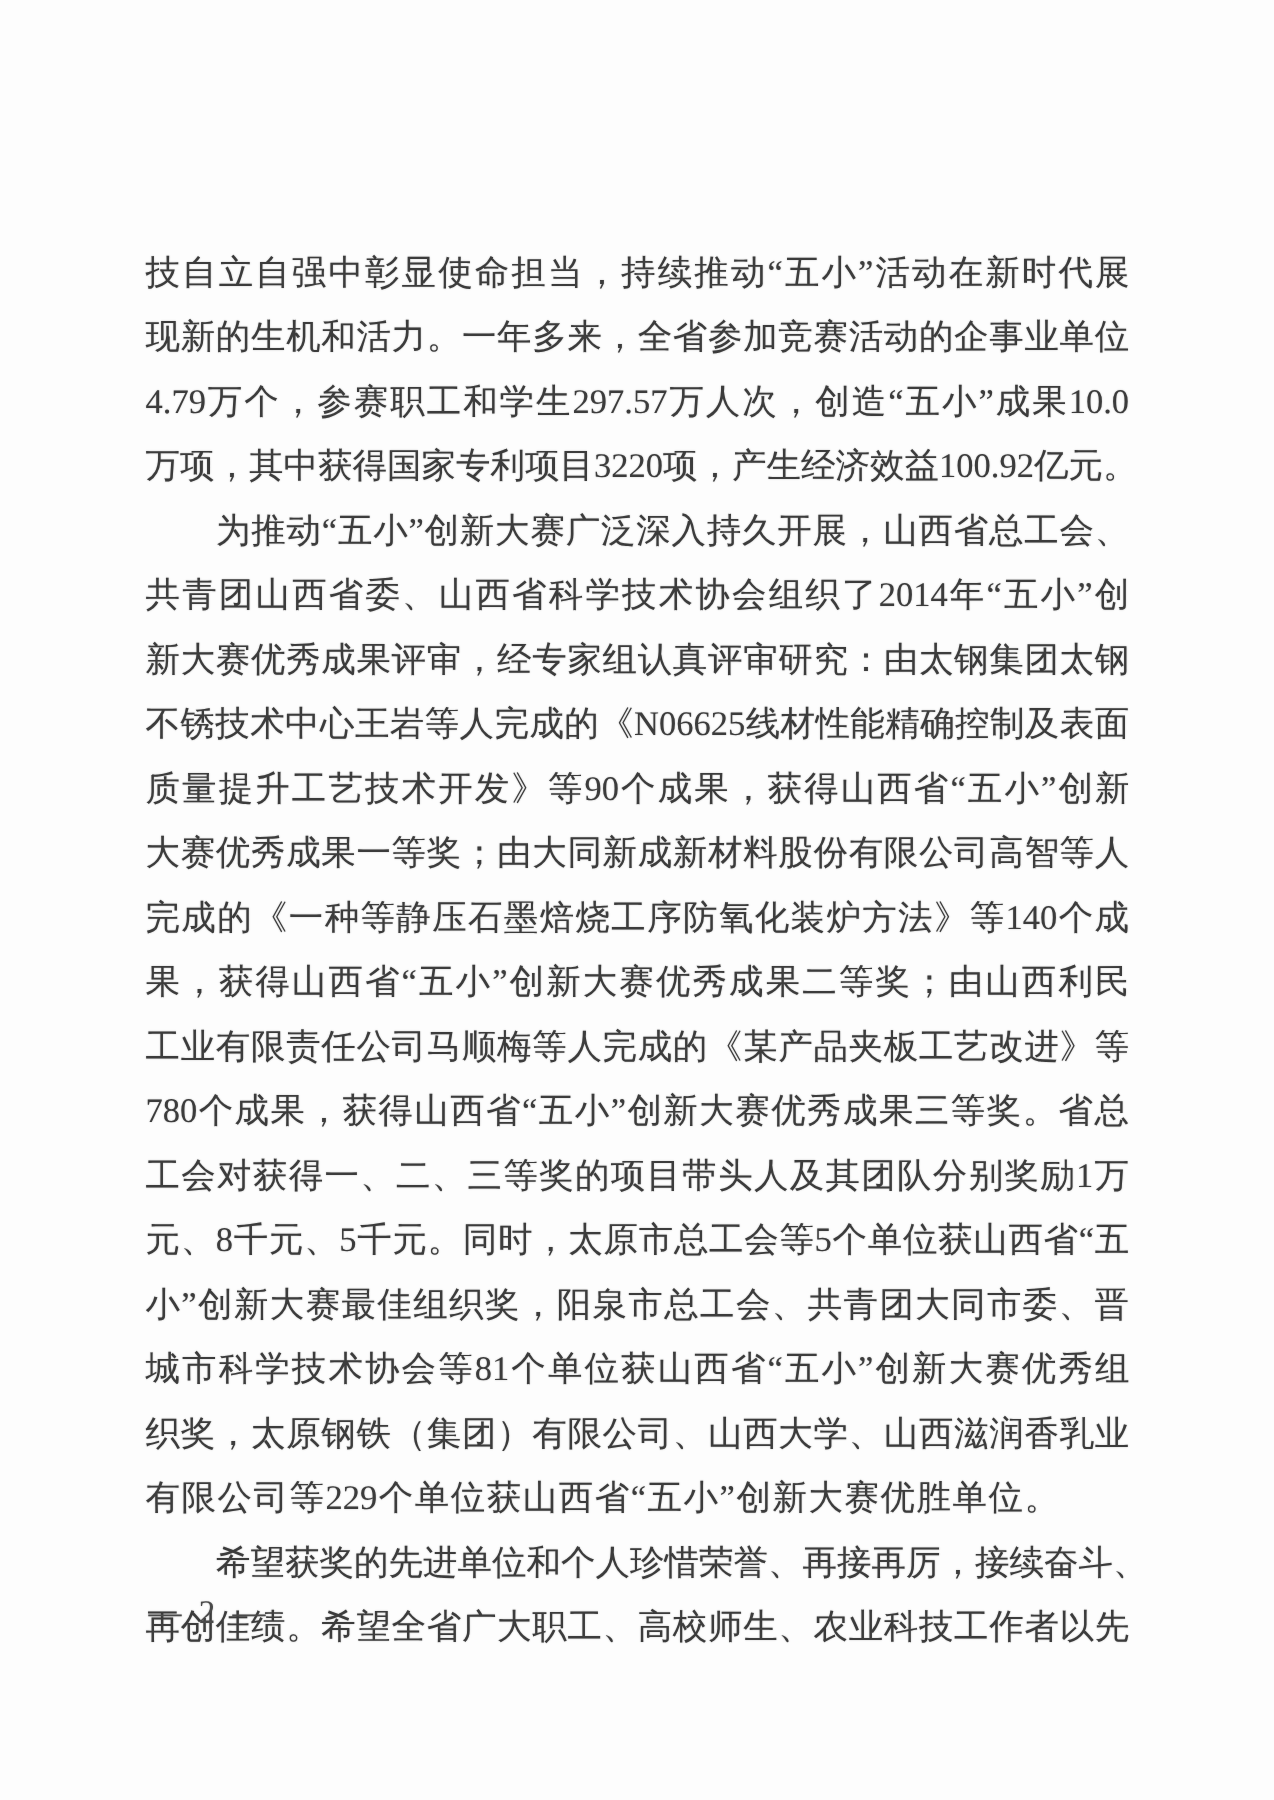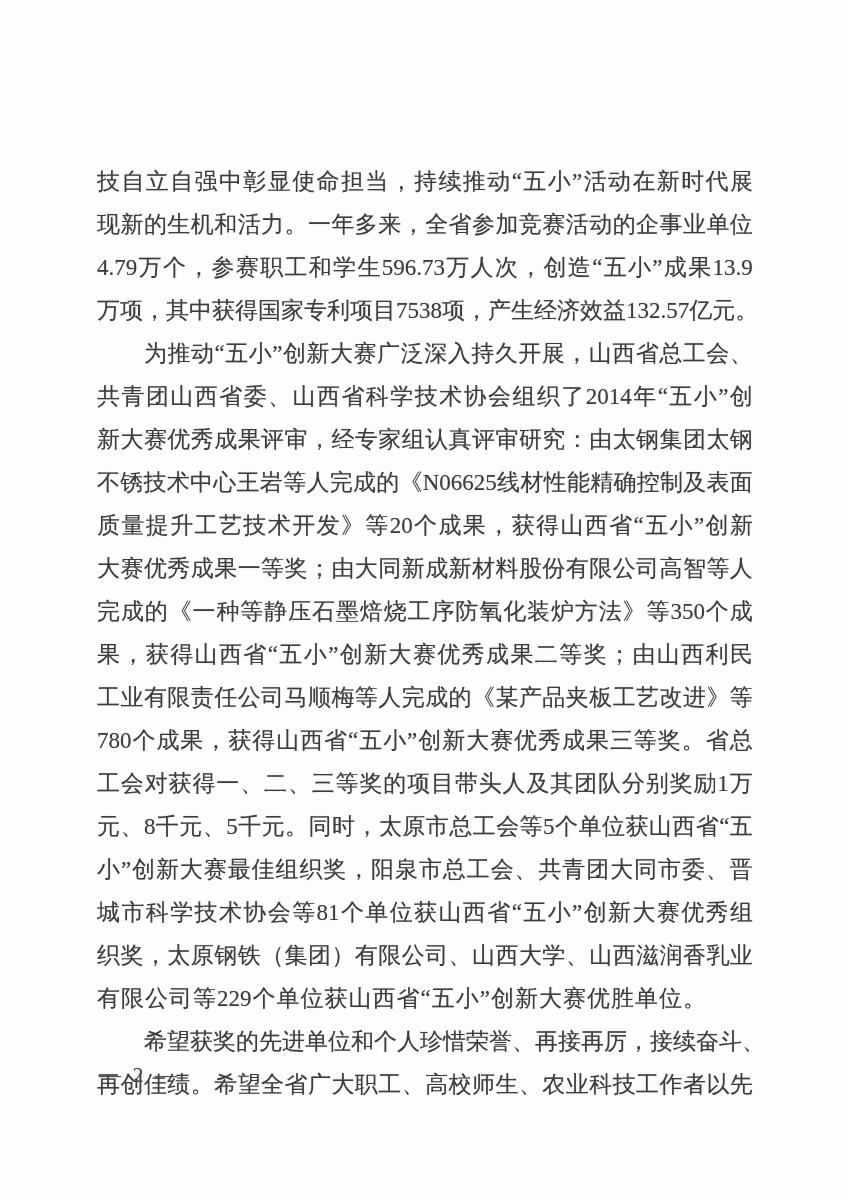--- a/index.html
+++ b/index.html
@@ -123,59 +123,59 @@
         <span>万</span>
         <span>个</span>
         <span>，</span>
         <span>参</span>
         <span>赛</span>
         <span>职</span>
         <span>工</span>
         <span>和</span>
         <span>学</span>
         <span>生</span>
-        <span>596.73</span>
+        <span>297.57</span>
         <span>万</span>
         <span>人</span>
         <span>次</span>
         <span>，</span>
         <span>创</span>
         <span>造</span>
         <span>“</span>
         <span>五</span>
         <span>小</span>
         <span>”</span>
         <span>成</span>
         <span>果</span>
-        <span>13.9</span>
+        <span>10.0</span>
       </div>
       <div class="text-line j">
         <span>万</span>
         <span>项</span>
         <span>，</span>
         <span>其</span>
         <span>中</span>
         <span>获</span>
         <span>得</span>
         <span>国</span>
         <span>家</span>
         <span>专</span>
         <span>利</span>
         <span>项</span>
         <span>目</span>
-        <span>7538</span>
+        <span>3220</span>
         <span>项</span>
         <span>，</span>
         <span>产</span>
         <span>生</span>
         <span>经</span>
         <span>济</span>
         <span>效</span>
         <span>益</span>
-        <span>132.57</span>
+        <span>100.92</span>
         <span>亿</span>
         <span>元</span>
         <span>。</span>
       </div>
       <div class="text-line j ind">
         <span>为</span>
         <span>推</span>
         <span>动</span>
         <span>“</span>
         <span>五</span>
@@ -295,21 +295,21 @@
         <span>提</span>
         <span>升</span>
         <span>工</span>
         <span>艺</span>
         <span>技</span>
         <span>术</span>
         <span>开</span>
         <span>发</span>
         <span>》</span>
         <span>等</span>
-        <span>20</span>
+        <span>90</span>
         <span>个</span>
         <span>成</span>
         <span>果</span>
         <span>，</span>
         <span>获</span>
         <span>得</span>
         <span>山</span>
         <span>西</span>
         <span>省</span>
         <span>“</span>
@@ -367,21 +367,21 @@
         <span>序</span>
         <span>防</span>
         <span>氧</span>
         <span>化</span>
         <span>装</span>
         <span>炉</span>
         <span>方</span>
         <span>法</span>
         <span>》</span>
         <span>等</span>
-        <span>350</span>
+        <span>140</span>
         <span>个</span>
         <span>成</span>
       </div>
       <div class="text-line j">
         <span>果</span>
         <span>，</span>
         <span>获</span>
         <span>得</span>
         <span>山</span>
         <span>西</span>

